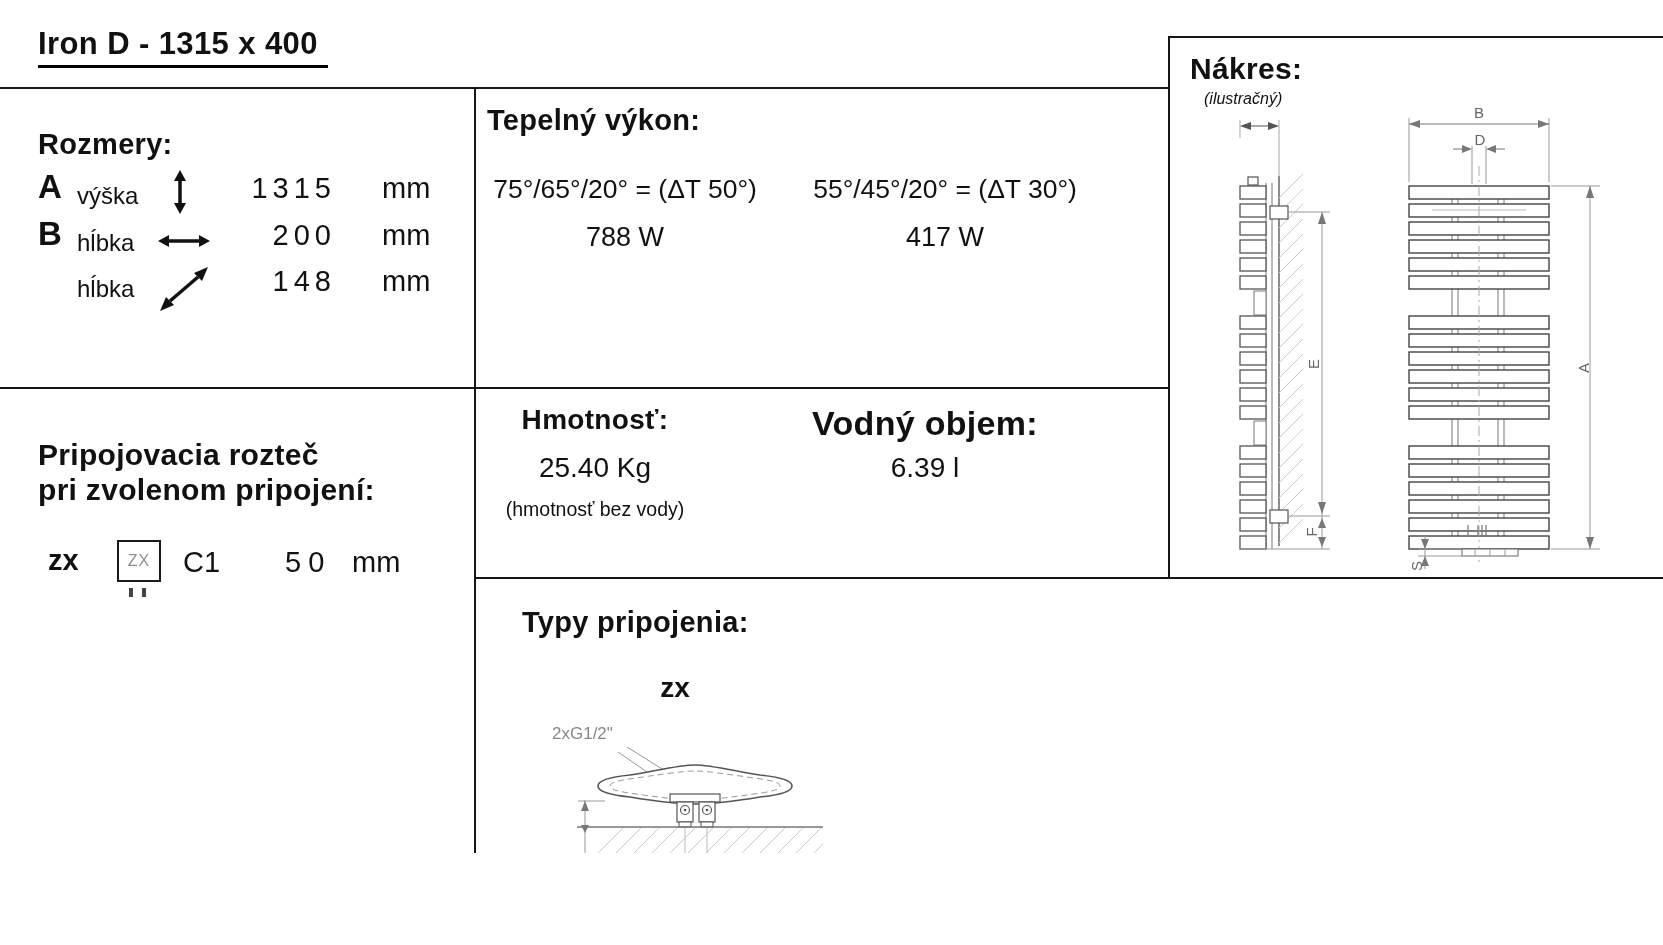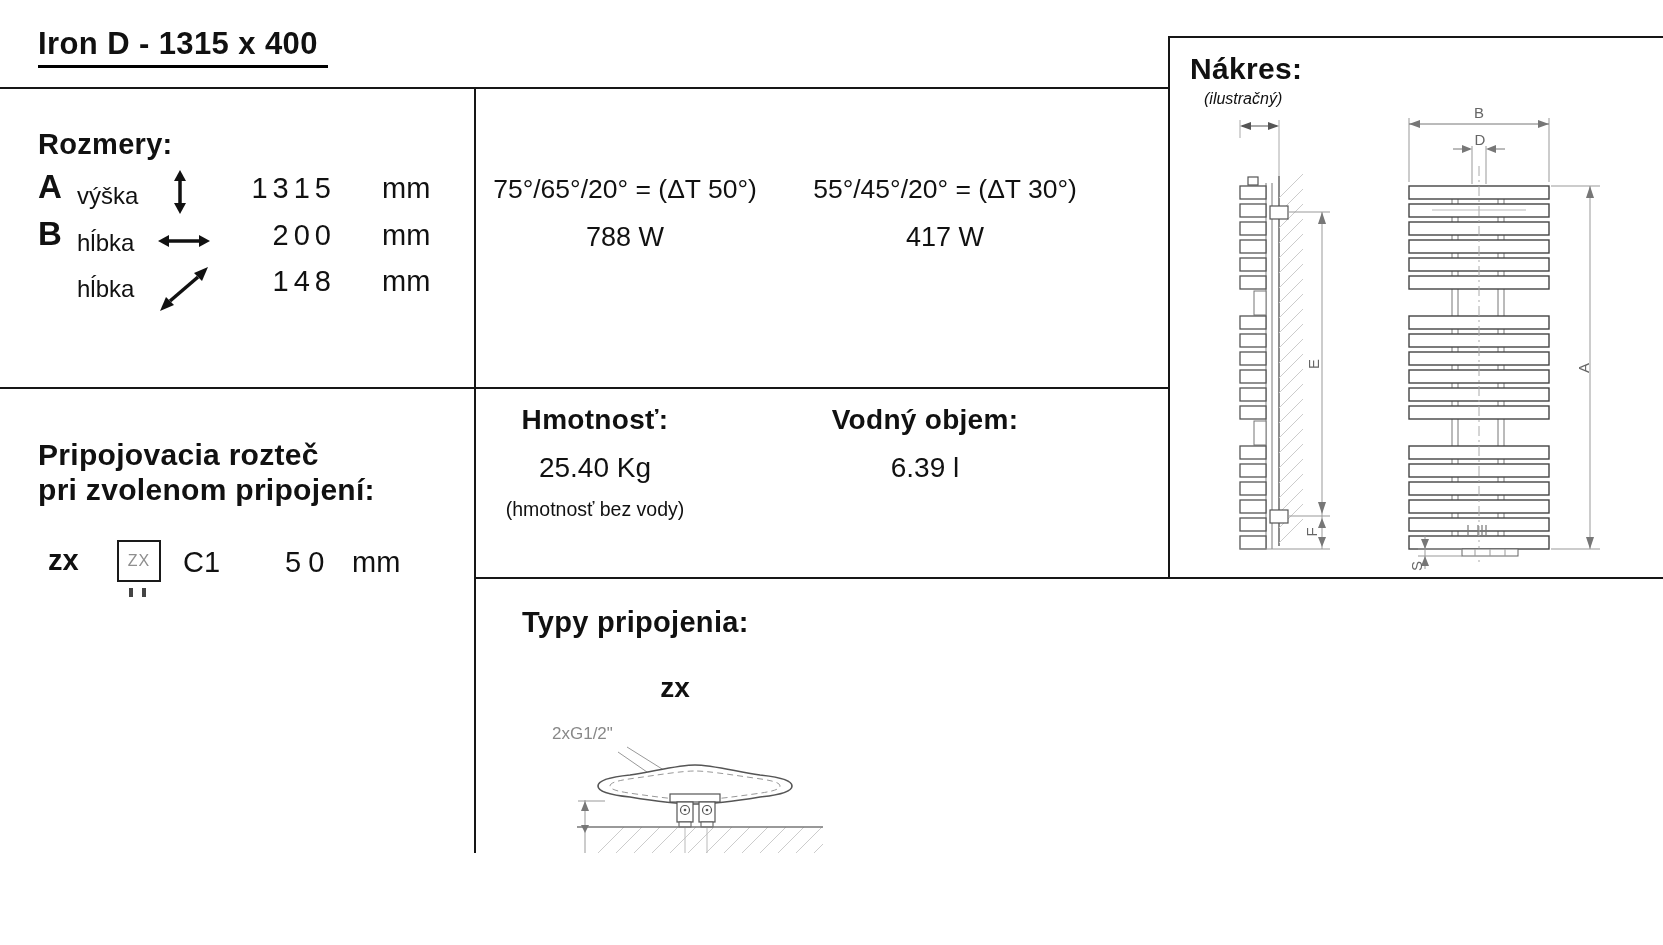--- a/index.html
+++ b/index.html
@@ -75,41 +75,42 @@
     <span class="rlabel">hĺbka</span>
     <svg class="abs" style="left:120px;top:0;" width="52" height="48" viewBox="0 0 52 48">
       <line x1="12" y1="36" x2="40" y2="12" stroke="#111" stroke-width="3.5"></line>
       <polygon points="50,2 36,8 44,16" fill="#111"></polygon>
         <polygon points="2,46 16,40 8,32" fill="#111"></polygon>
     </svg>
     <span class="rval">148</span>
     <span class="runit">mm</span>
   </div>
 
+  <div class="abs h1" style="left:487px;top:104px;">Tepelný výkon:</div>
   <div class="abs center" style="left:470px;top:174px;width:310px;font-size:26.5px;">75°/65°/20° = (ΔT 50°)</div>
   <div class="abs center" style="left:470px;top:222px;width:310px;font-size:27px;">788 W</div>
   <div class="abs center" style="left:795px;top:174px;width:300px;font-size:26.5px;">55°/45°/20° = (ΔT 30°)</div>
   <div class="abs center" style="left:795px;top:222px;width:300px;font-size:27px;">417 W</div>
 
   <div class="abs h1" style="left:38px;top:438px;font-size:30px;">Pripojovacia rozteč</div>
   <div class="abs h1" style="left:38px;top:473px;font-size:30px;">pri zvolenom pripojení:</div>
   <div class="abs" style="left:48px;top:544px;font-size:29px;font-weight:700;">zx</div>
   <div class="abs" id="zxbox">
     <span>ZX</span>
   </div>
   <div class="tick" style="left:129px;top:588px;"></div>
   <div class="tick" style="left:142px;top:588px;"></div>
   <div class="abs" style="left:183px;top:546px;font-size:29px;">C1</div>
   <div class="abs" style="left:285px;top:546px;font-size:29px;letter-spacing:7px;">50</div>
   <div class="abs" style="left:352px;top:546px;font-size:29px;">mm</div>
 
   <div class="abs h1 center" style="left:455px;top:404px;width:280px;font-size:28px;">Hmotnosť:</div>
   <div class="abs center big" style="left:455px;top:452px;width:280px;">25.40 Kg</div>
   <div class="abs center note" style="left:455px;top:498px;width:280px;">(hmotnosť bez vody)</div>
-  <div class="abs h1 center" style="left:785px;top:404px;width:280px;font-size:28px;">Vodný objem:</div>
+  <div class="abs h1 center" style="left:785px;top:404px;width:280px;font-size:34px;">Vodný objem:</div>
   <div class="abs center big" style="left:785px;top:452px;width:280px;">6.39 l</div>
 
   <div class="abs h1" style="left:522px;top:606px;">Typy pripojenia:</div>
   <div class="abs center" style="left:595px;top:672px;width:160px;font-size:28px;font-weight:700;">zx</div>
 
   <div class="abs" style="left:480px;top:670px;width:400px;height:275px;">
     <svg width="400" height="275" viewBox="0 0 400 275">
       <path d="M138,82 L209,131 M147,77 L230,129" stroke="#999" stroke-width="1" fill="none"></path>
       <path d="M118,116 C118,110 130,107 150,105 C180,100 200,95 215,95 C230,95 250,100 280,105 C300,107 312,110 312,116 C312,122 300,125 280,127 C250,132 230,134 215,134 C200,134 180,132 150,127 C130,125 118,122 118,116 Z" fill="#fff" stroke="#555" stroke-width="1.6"></path>
       <path d="M130,116 C130,112 141,110 156,108 C184,104 203,101 215,101 C227,101 246,104 274,108 C289,110 300,112 300,116 C300,120 289,122 274,124 C246,128 227,130 215,130 C203,130 184,128 156,124 C141,122 130,120 130,116 Z" fill="none" stroke="#999" stroke-width="1" stroke-dasharray="6 4"></path>

